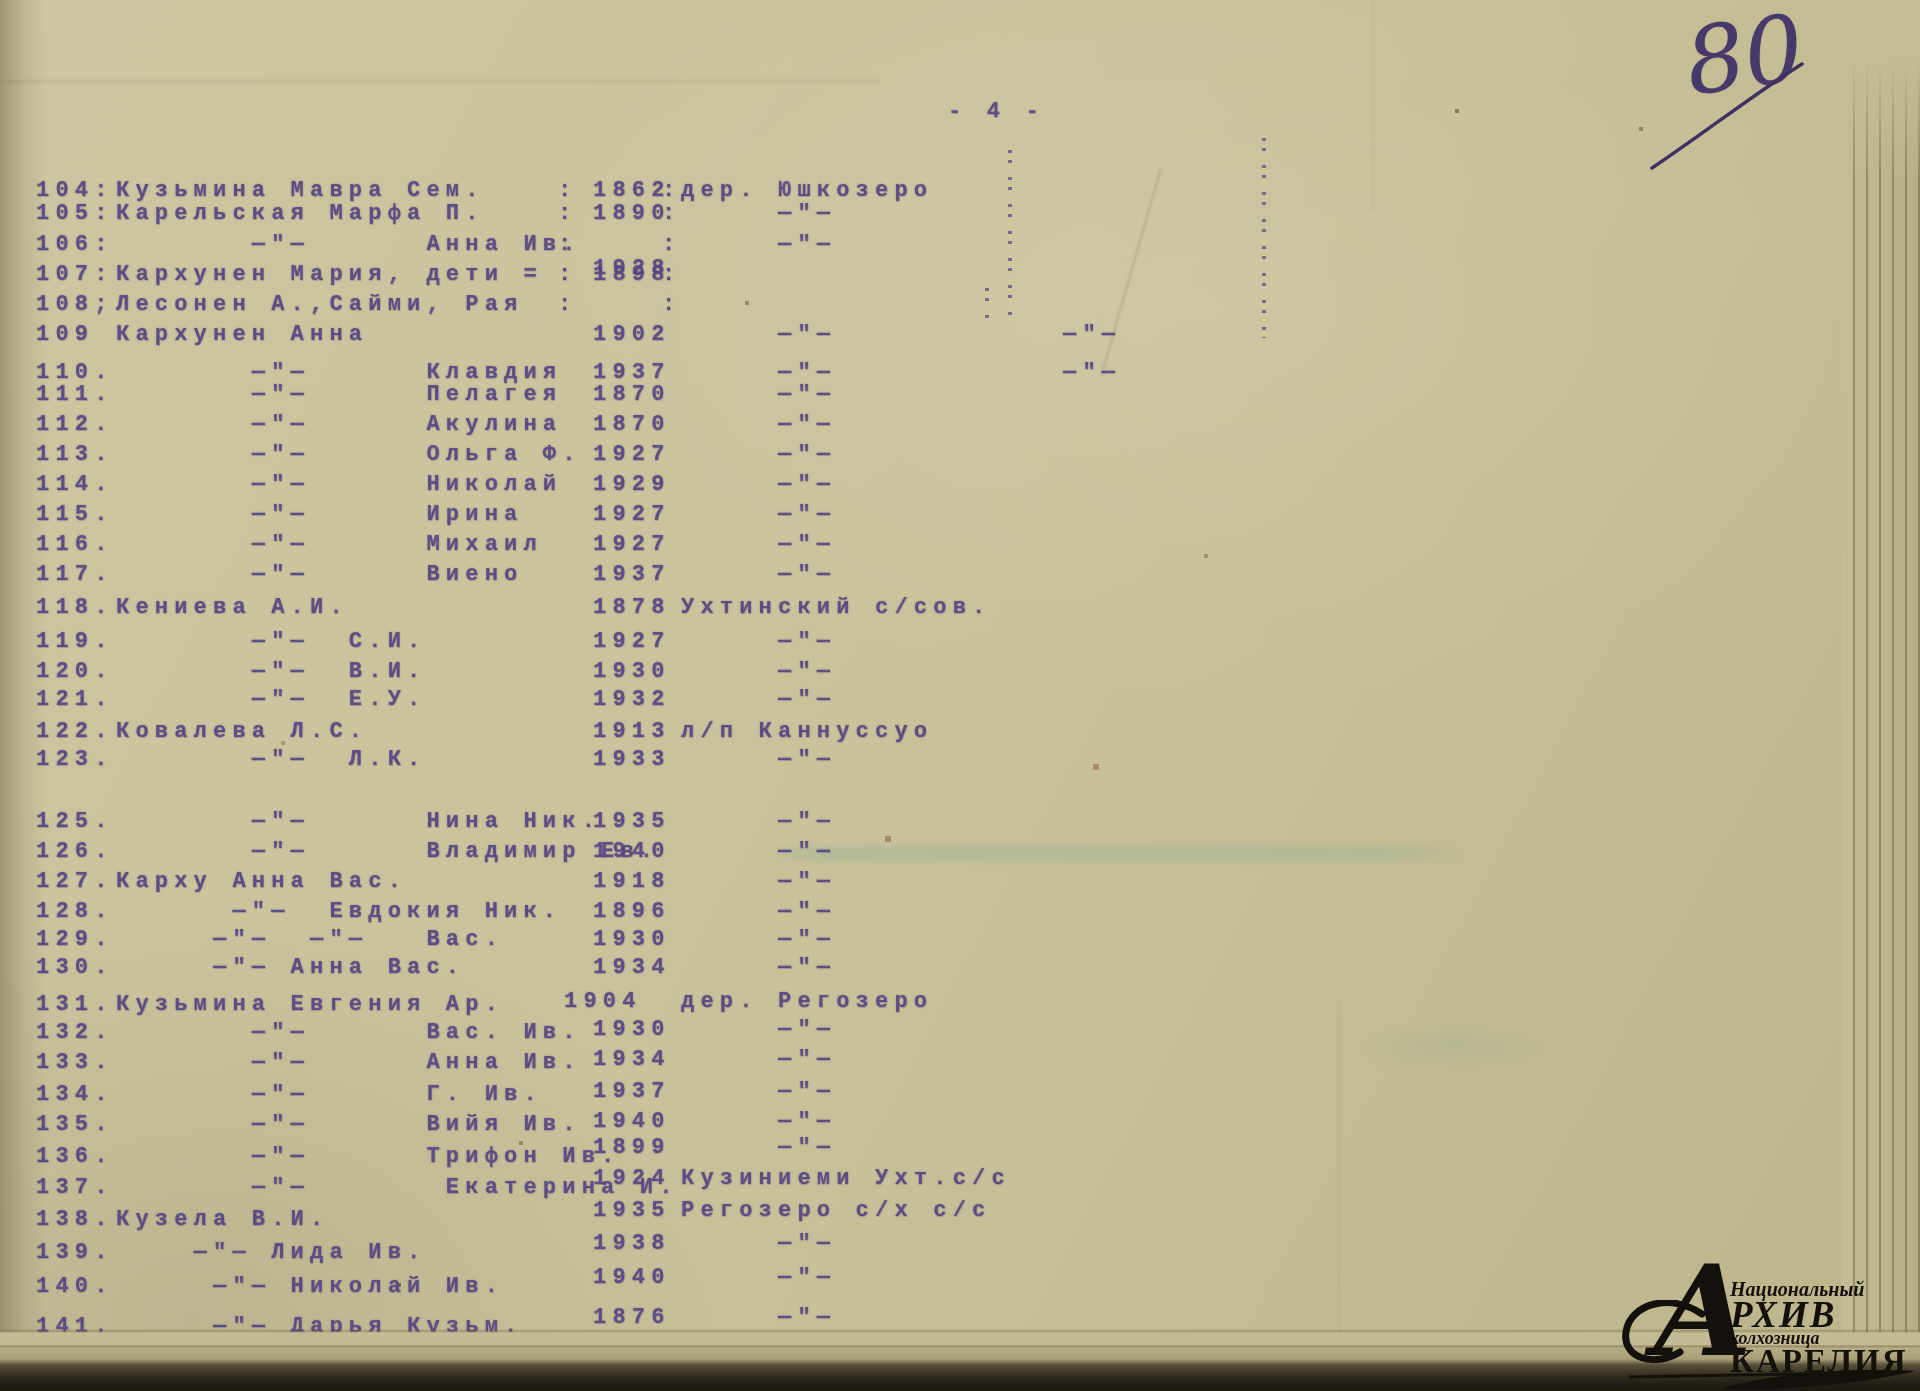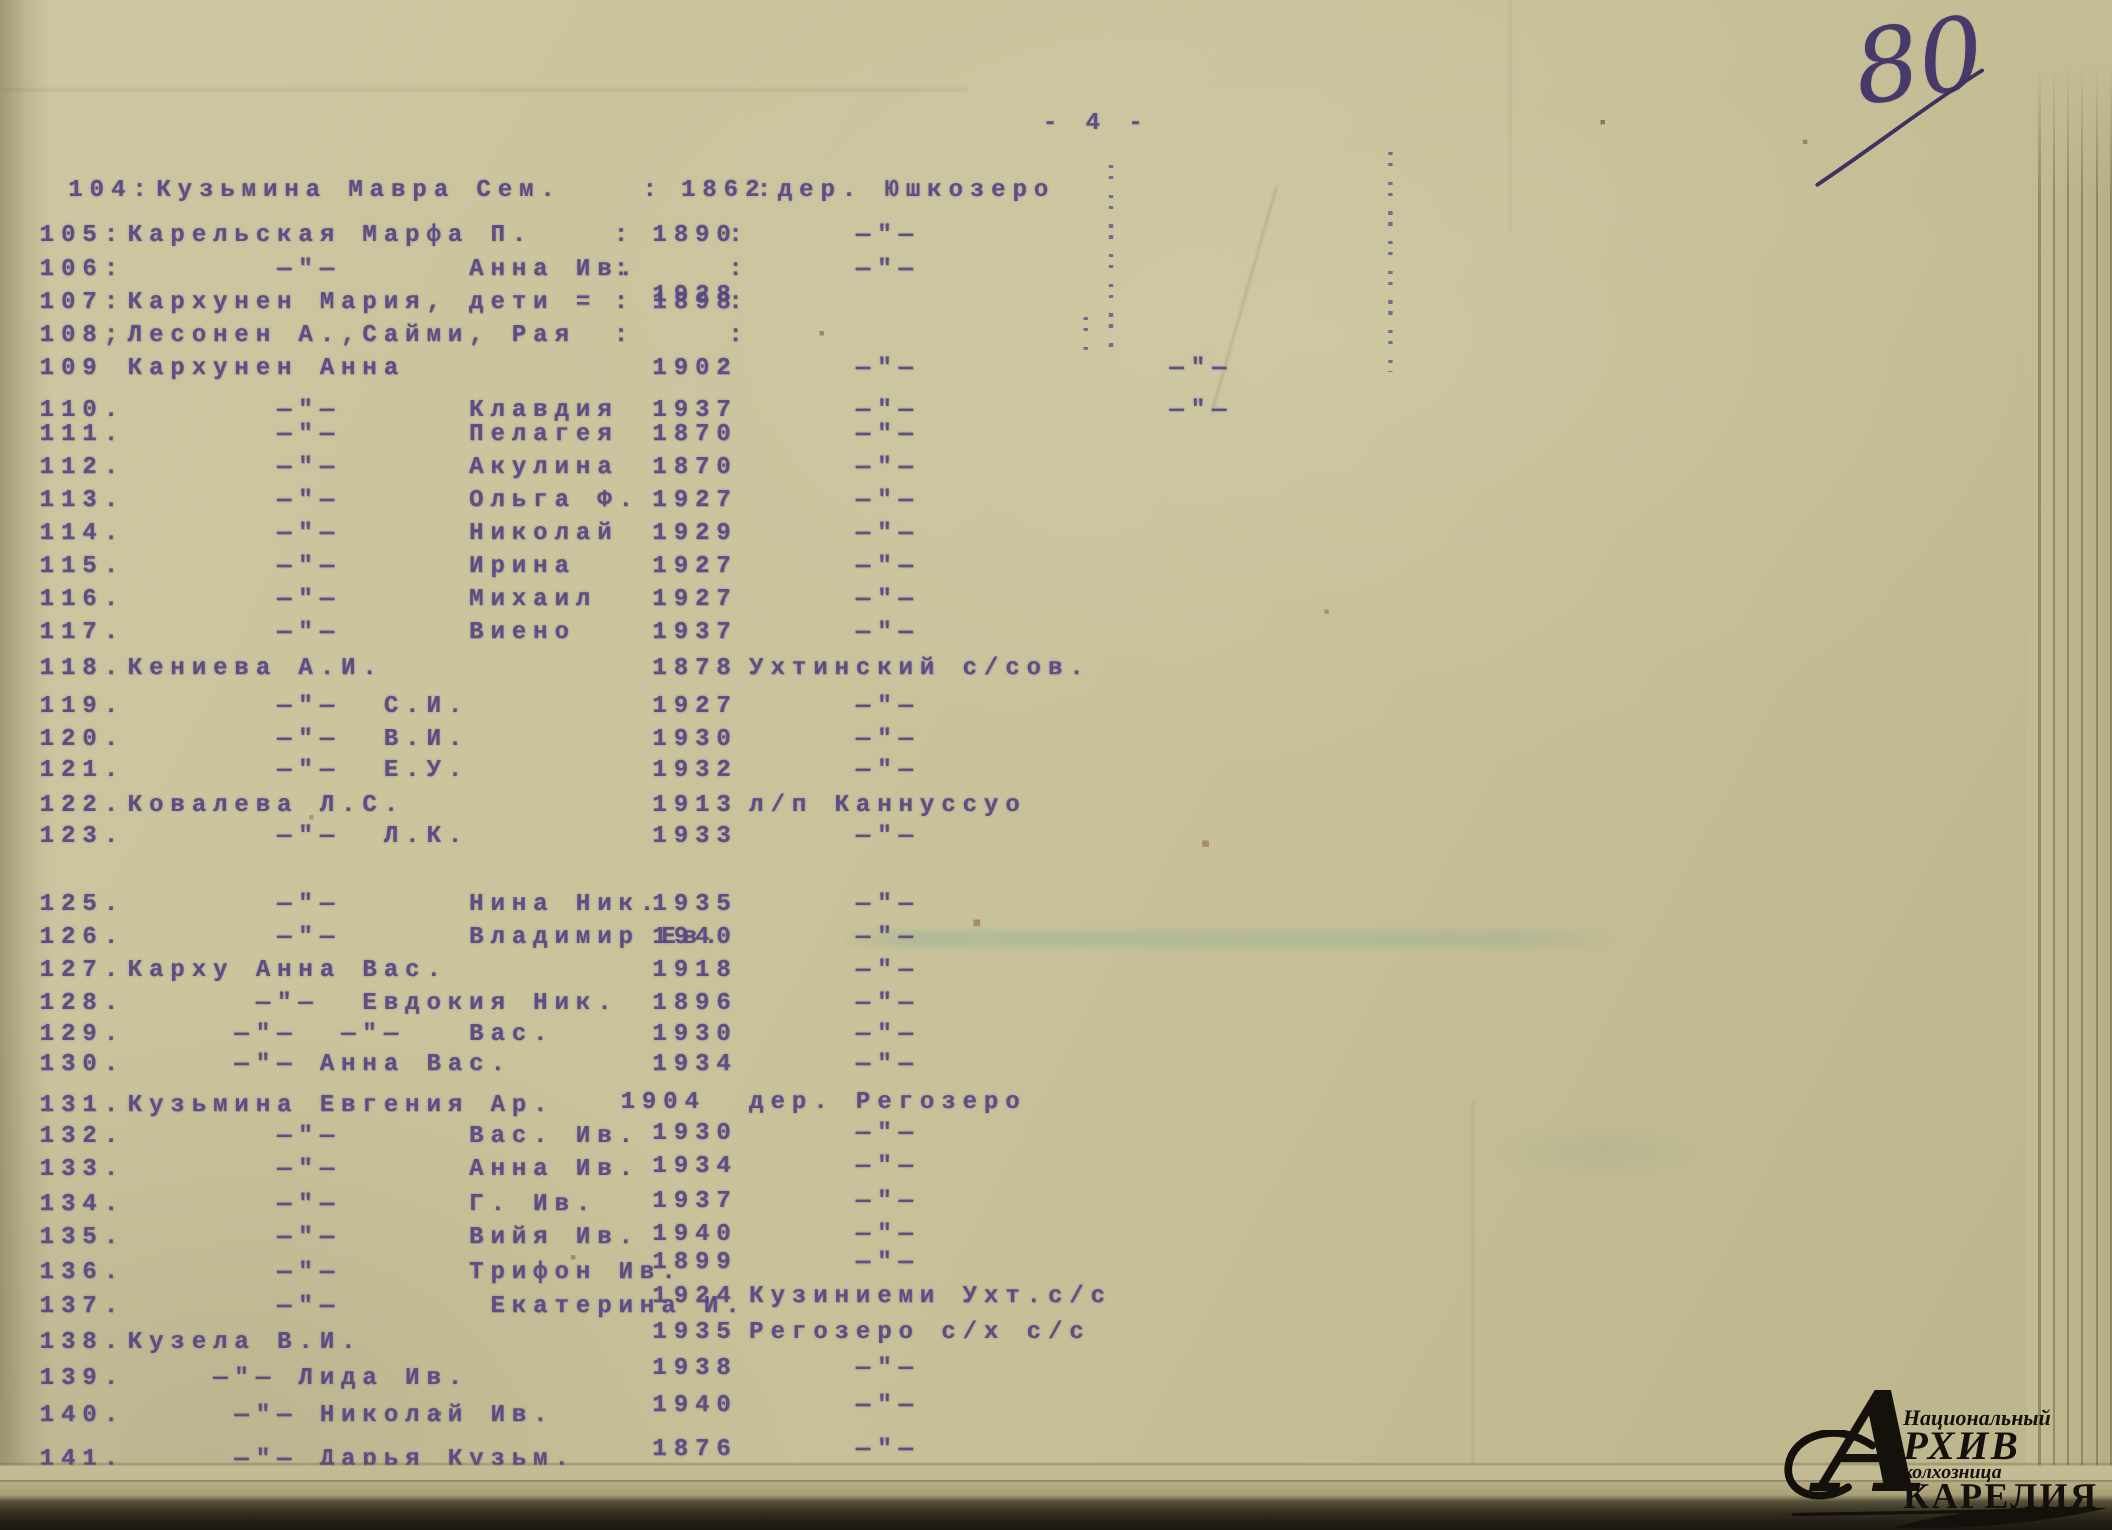--- a/index.html
+++ b/index.html
@@ -104,21 +104,21 @@
   <div class="smudge-teal2"></div>
 
   <div class="handwritten">80</div>
   <svg class="hw-slash" width="180" height="130">
     <path d="M12 118 C60 86 120 40 162 14" fill="none" stroke="#3f3260" stroke-width="3.5" stroke-linecap="round"></path>
   </svg>
 
   <div class="pagenum tw">- 4 -</div>
 
   <div id="rows">
-      <div class="row" style="top: 160px; margin-left: 26px;">
+      <div class="row" style="top: 178px;">
         <span class="cell tw" style="left: 36px;">104:</span>
         <span class="cell tw" style="left: 116px;">Кузьмина Мавра Сем.</span>
         <span class="cell tw" style="left: 558px;">:</span>
         <span class="cell tw" style="left: 593px;">1862</span>
         <span class="cell tw" style="left: 662px;">:</span>
         <span class="cell tw" style="left: 681px;">дер. Юшкозеро</span>
       </div>
       <div class="row" style="top: 201px;">
         <span class="cell tw" style="left: 36px;">105:</span>
         <span class="cell tw" style="left: 116px;">Карельская Марфа П.</span>

